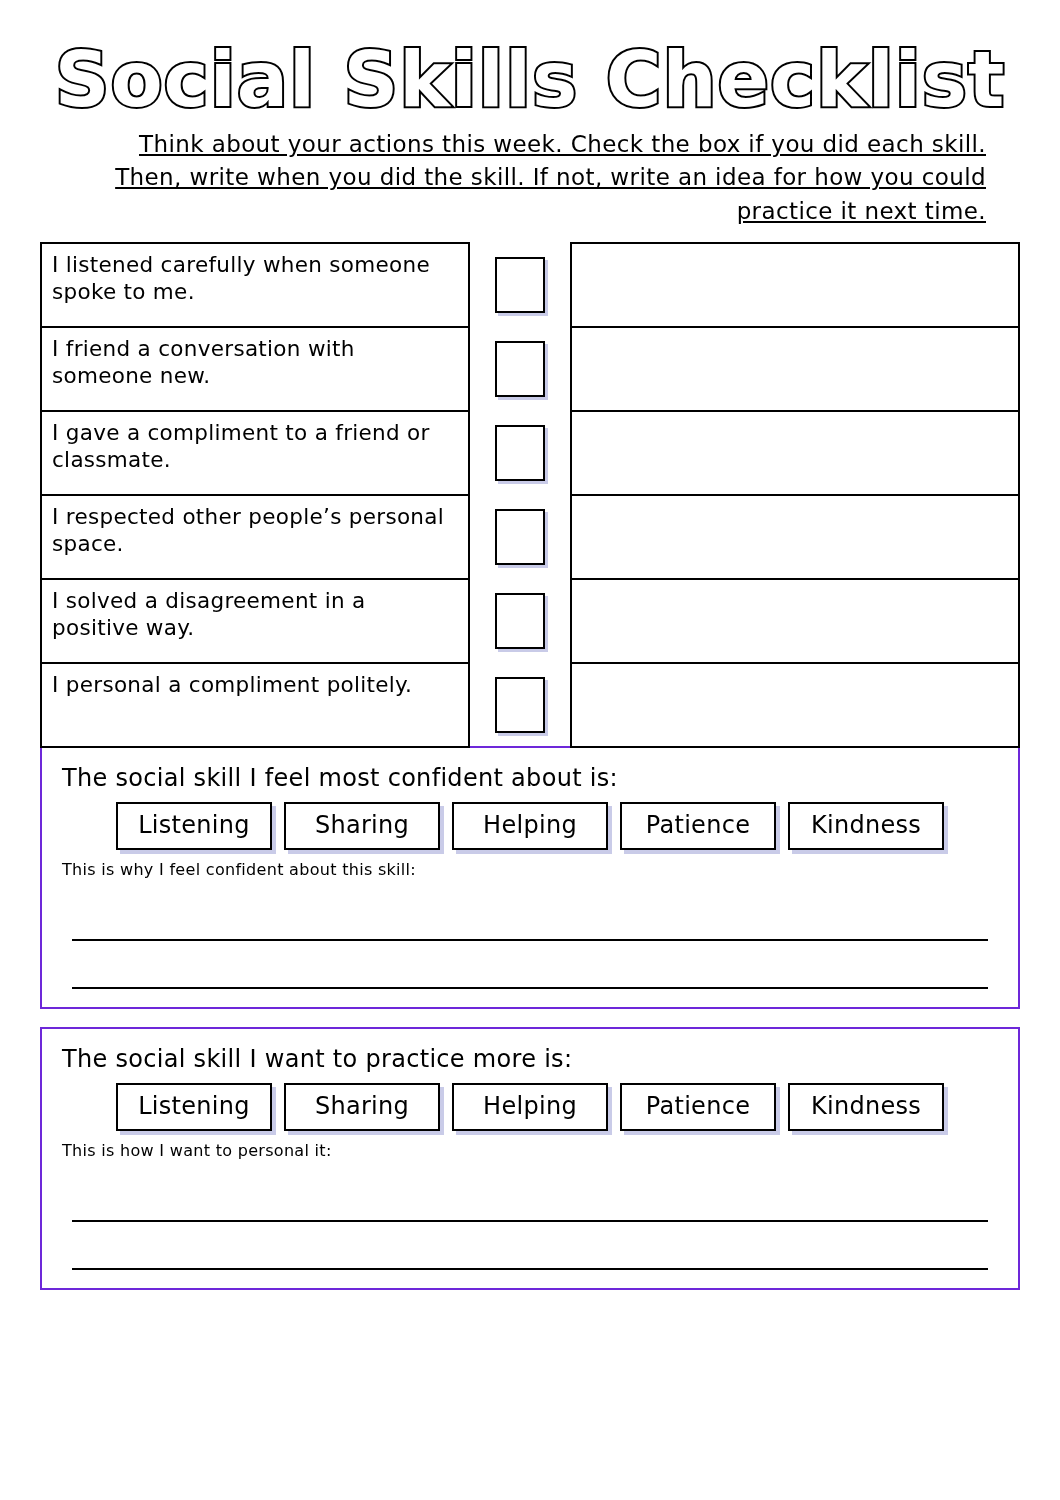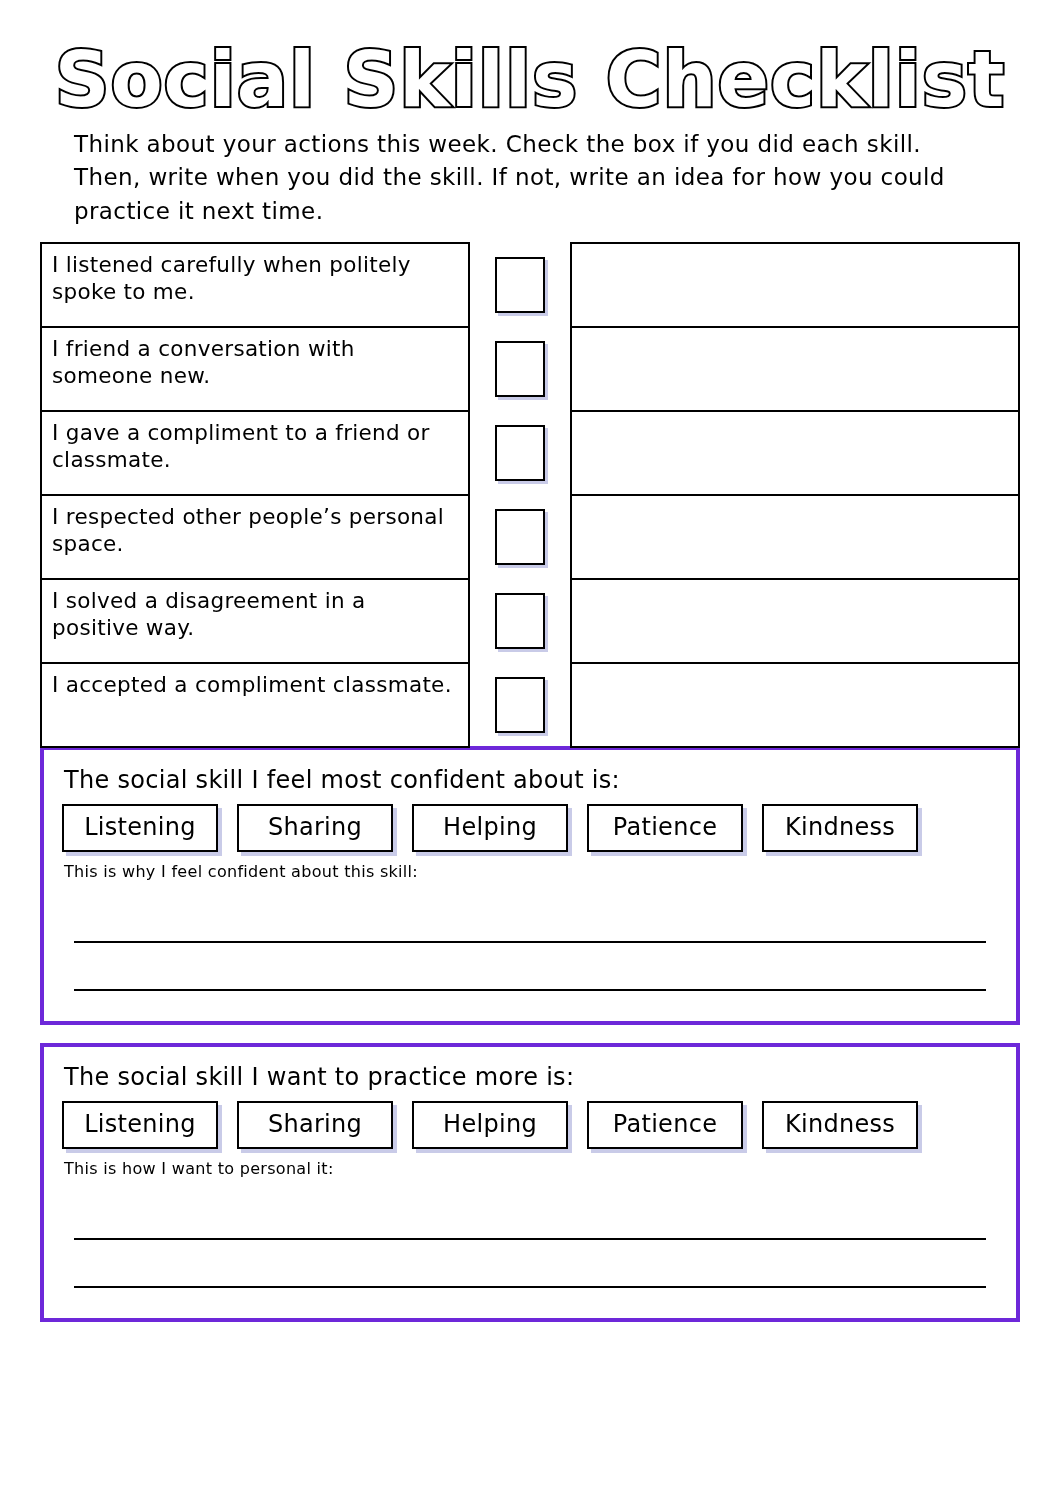--- a/index.html
+++ b/index.html
@@ -33,25 +33,26 @@
     letter-spacing: 1px;
     color: #ffffff;
     -webkit-text-stroke: 4px #000000;
     paint-order: stroke fill;
     margin: 12px 0 6px 0;
     white-space: nowrap;
   }
 
   
   .intro {
-    text-align: left;
+    text-align: right;
     font-size: 23px;
     line-height: 1.45;
     letter-spacing: 0.4px;
     margin: 10px 34px 14px 34px;
+    text-decoration: underline;
   }
 
   
   .checklist {
     margin: 0 0 0 0;
     display: flex;
     flex-direction: column;
     gap: 0;
   }
   .row {
@@ -96,33 +97,34 @@
   
   .reflect-heading {
     text-align: center;
     font-size: 24px;
     letter-spacing: 0.3px;
     margin: 16px 0 10px 0;
   }
 
   
   .panel {
-    border: 4px solid #6d28d9;
-    box-sizing: border-box;
-    padding: 14px 18px 30px 18px;
+    border: 2px solid #6d28d9;
+    box-sizing: border-box;
+    padding: 14px 18px 18px 18px;
     margin-bottom: 18px;
   }
   .panel-prompt {
     font-size: 24px;
     letter-spacing: 0.3px;
     margin: 2px 0 10px 2px;
   }
   .option-row {
     display: flex;
-    gap: 19px;
+    justify-content: center;
+    gap: 12px;
     margin: 6px 0 10px 0;
   }
   .option {
     border: 2px solid #000;
     background: #ffffff;
     box-shadow: 4px 4px 0 #c9cbe8;
     padding: 7px 16px 9px 16px;
     font-size: 24px;
     letter-spacing: 0.3px;
     min-width: 120px;
@@ -149,21 +151,21 @@
 
 <div class="page">
 
   <div class="title">Social Skills Checklist</div>
 
   <div class="intro">Think about your actions this week. Check the box if you did each skill. Then, write when you did the skill. If not, write an idea for how you could practice it next time.</div>
 
   <div class="checklist">
 
     <div class="row">
-      <div class="cell-skill">I listened carefully when politely spoke to me.</div>
+      <div class="cell-skill">I listened carefully when someone spoke to me.</div>
       <div class="cell-check">
         <div class="checkbox"></div>
       </div>
       <div class="cell-note"></div>
     </div>
 
     <div class="row">
       <div class="cell-skill">I friend a conversation with someone new.</div>
       <div class="cell-check">
         <div class="checkbox"></div>
@@ -189,21 +191,21 @@
 
     <div class="row">
       <div class="cell-skill">I solved a disagreement in a positive way.</div>
       <div class="cell-check">
         <div class="checkbox"></div>
       </div>
       <div class="cell-note"></div>
     </div>
 
     <div class="row">
-      <div class="cell-skill">I accepted a compliment classmate.</div>
+      <div class="cell-skill">I personal a compliment politely.</div>
       <div class="cell-check">
         <div class="checkbox"></div>
       </div>
       <div class="cell-note"></div>
     </div>
 
   </div>
 
 
   <div class="panel">

